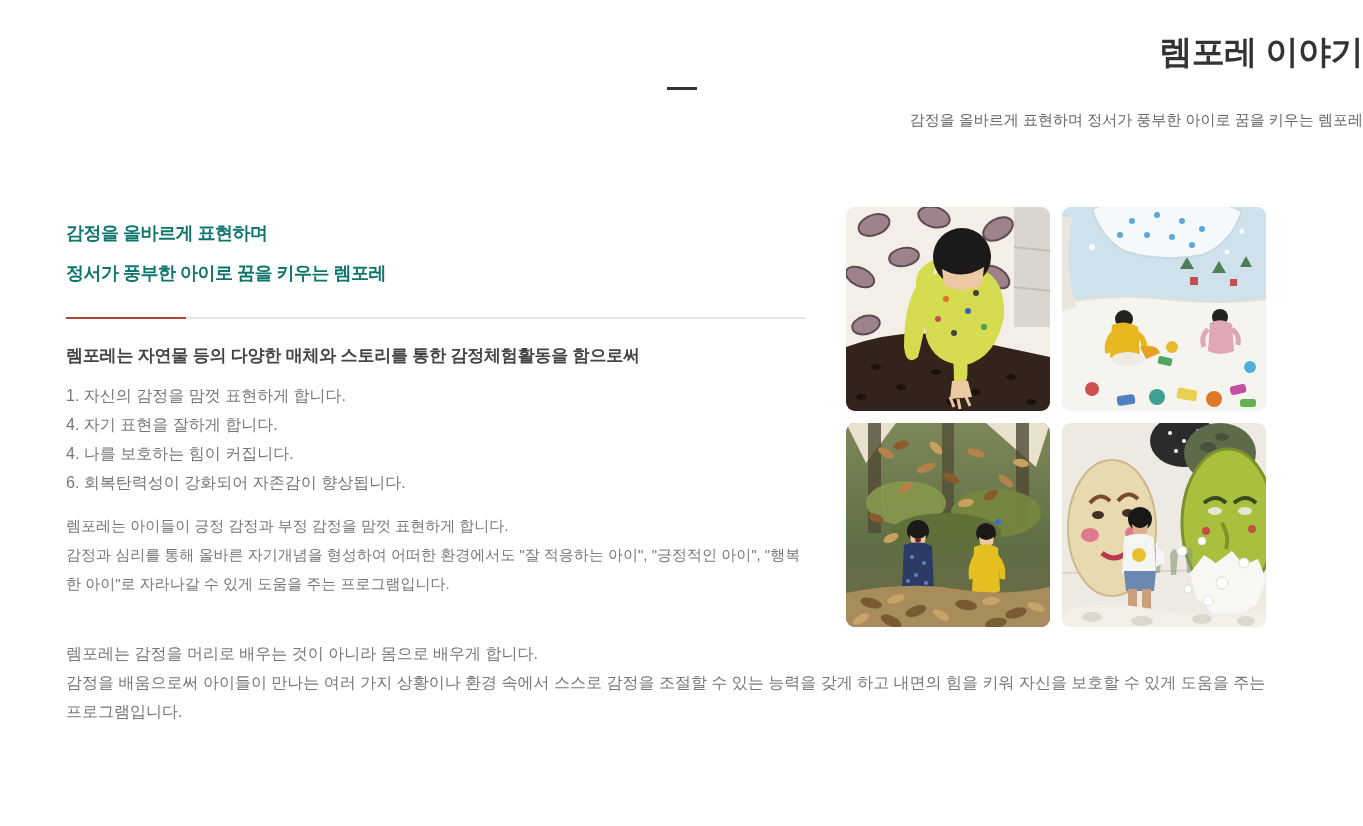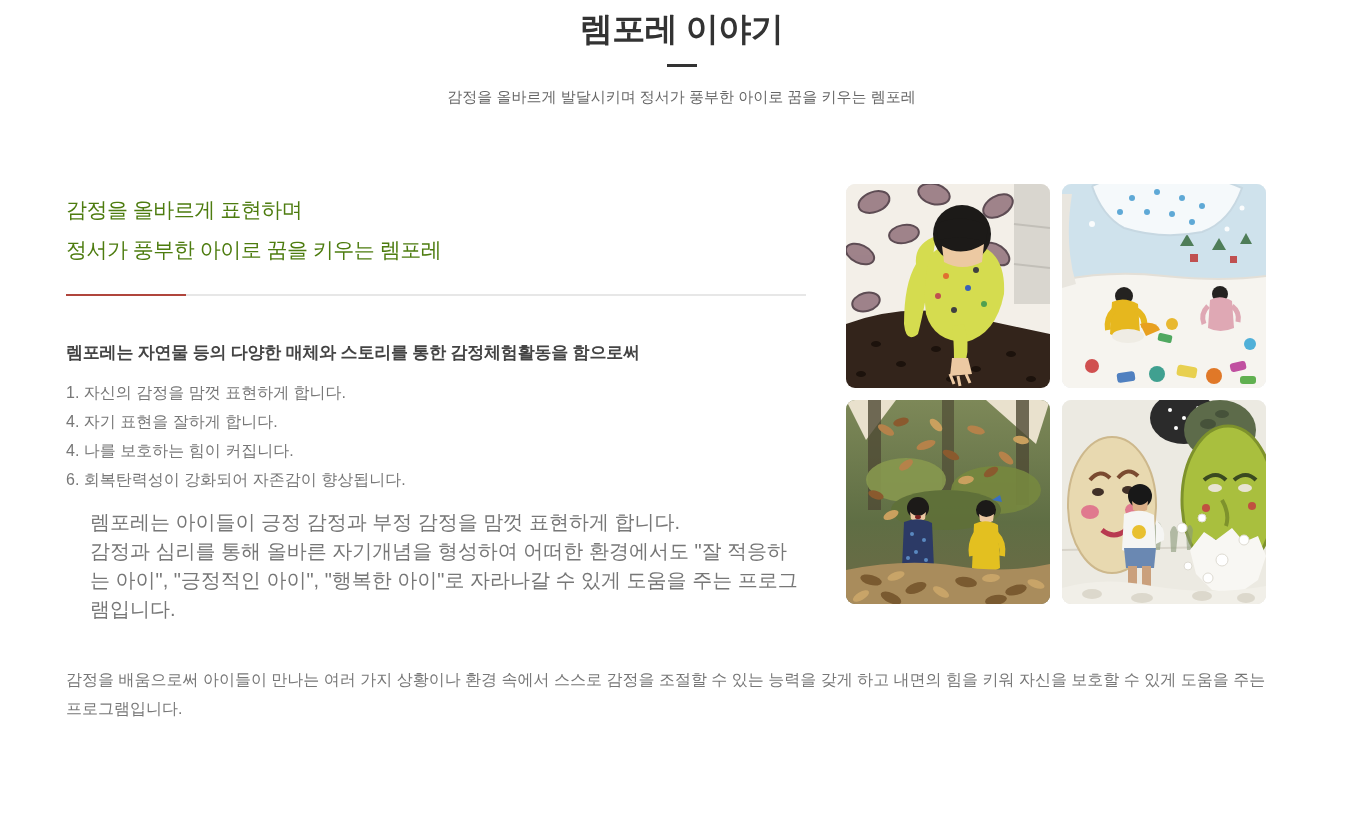--- a/index.html
+++ b/index.html
@@ -3,46 +3,46 @@
 <meta charset="utf-8">
 <style>
   html, body { margin: 0; padding: 0; }
   body {
     width: 1363px; height: 826px;
     background: #ffffff;
     overflow: hidden;
     font-family: "Liberation Sans", "DejaVu Sans", sans-serif;
     -webkit-font-smoothing: antialiased;
   }
-  .header { text-align: center; padding-top: 8px; }
+  .header { text-align: right; padding-top: 31px; }
   .page-title {
     font-size: 33px; font-weight: 700; color: #333;
     letter-spacing: -0.5px; line-height: 41px;
   }
   .title-divider { width: 30px; height: 3px; background: #333; margin: 15px auto 0; }
   .page-subtitle { margin-top: 22px; font-size: 15px; color: #666; line-height: 15px; }
 
   .main-row { display: flex; margin: 80px 0 0 66px; width: 1200px; }
   .text-col { width: 740px; margin-right: 40px; flex: 0 0 740px; }
 
   .section-heading {
     margin: 0; padding-top: 6px;
-    font-size: 21px; font-weight: 400; color: #4d7c0f;
+    font-size: 18px; font-weight: 700; color: #0f766e;
     line-height: 40px; letter-spacing: -0.5px;
   }
   .accent-divider { position: relative; margin-top: 24px; height: 2px; background: #e7e7e7; }
   .accent-divider .accent { position: absolute; left: 0; top: 0; width: 120px; height: 2px; background: #b0453c; }
 
   .intro {
-    margin-top: 40px;
+    margin-top: 20px;
     font-size: 17px; font-weight: 600; color: #444;
     line-height: 34px; letter-spacing: -0.2px;
   }
   .benefit-list { margin-top: 8px; font-size: 16px; color: #777; line-height: 29px; }
-  .para { margin-top: 14px; font-size: 20px; color: #777; line-height: 29px; margin-left: 24px; }
+  .para { margin-top: 14px; font-size: 15px; color: #777; line-height: 29px; }
   .full-para { margin: 12px 0 0 66px; width: 1200px; font-size: 16px; color: #777; line-height: 29px; }
 
   .photo-grid {
     width: 420px; height: 420px; flex: 0 0 420px;
     display: grid;
     grid-template-columns: 204px 204px;
     grid-template-rows: 204px 204px;
     gap: 12px;
   }
   .photo {
@@ -51,21 +51,21 @@
     background: #eee;
   }
   .photo svg { display: block; width: 204px; height: 204px; }
 </style>
 </head>
 <body>
 
 <div class="header">
   <div class="page-title">렘포레 이야기</div>
   <div class="title-divider"></div>
-  <div class="page-subtitle">감정을 올바르게 발달시키며 정서가 풍부한 아이로 꿈을 키우는 렘포레</div>
+  <div class="page-subtitle">감정을 올바르게 표현하며 정서가 풍부한 아이로 꿈을 키우는 렘포레</div>
 </div>
 
 <div class="main-row">
   <div class="text-col">
     <h2 class="section-heading">
       <span>감정을 올바르게 표현하며</span><br>
       <span>정서가 풍부한 아이로 꿈을 키우는 렘포레</span>
     </h2>
     <div class="accent-divider">
       <span class="accent"></span>
@@ -328,15 +328,15 @@
             <ellipse cx="80" cy="198" rx="11" ry="5"></ellipse>
           <ellipse cx="140" cy="196" rx="10" ry="5"></ellipse>
             <ellipse cx="184" cy="198" rx="9" ry="5"></ellipse>
         </g>
       </svg>
     </div>
   </div>
 </div>
 
 <div class="full-para">
-  <br>
+  <span>렘포레는 감정을 머리로 배우는 것이 아니라 몸으로 배우게 합니다.</span><br>
   <span>감정을 배움으로써 아이들이 만나는 여러 가지 상황이나 환경 속에서 스스로 감정을 조절할 수 있는 능력을 갖게 하고 내면의 힘을 키워 자신을 보호할 수 있게 도움을 주는 프로그램입니다.</span>
 </div>
 
 </body></html>

